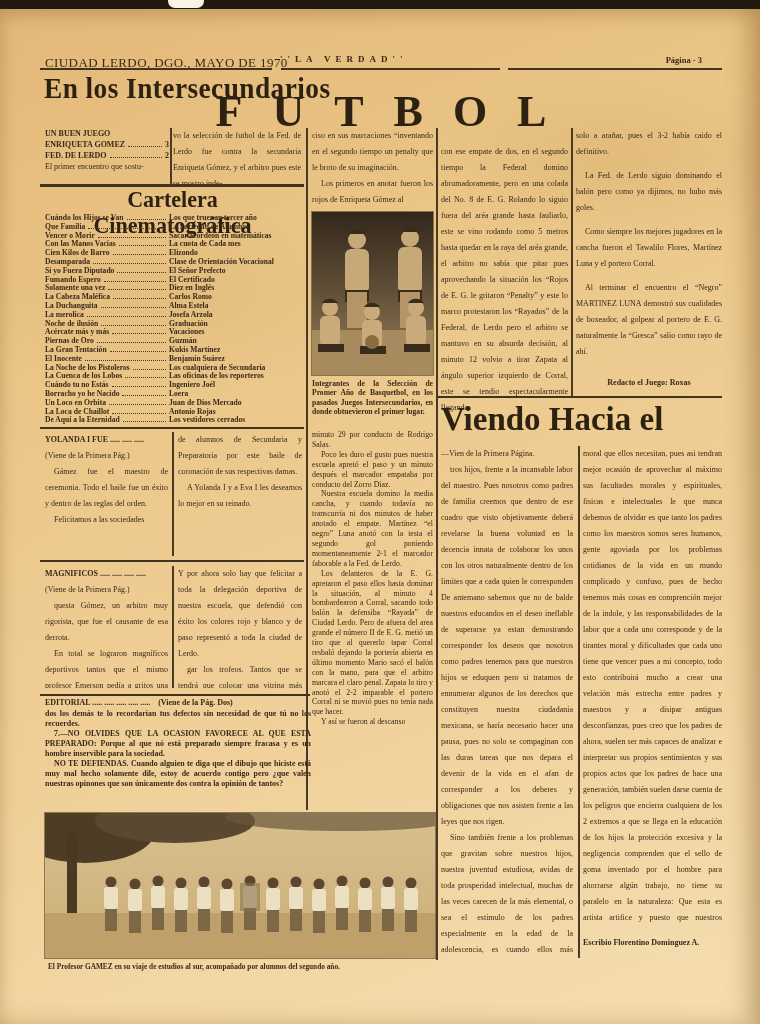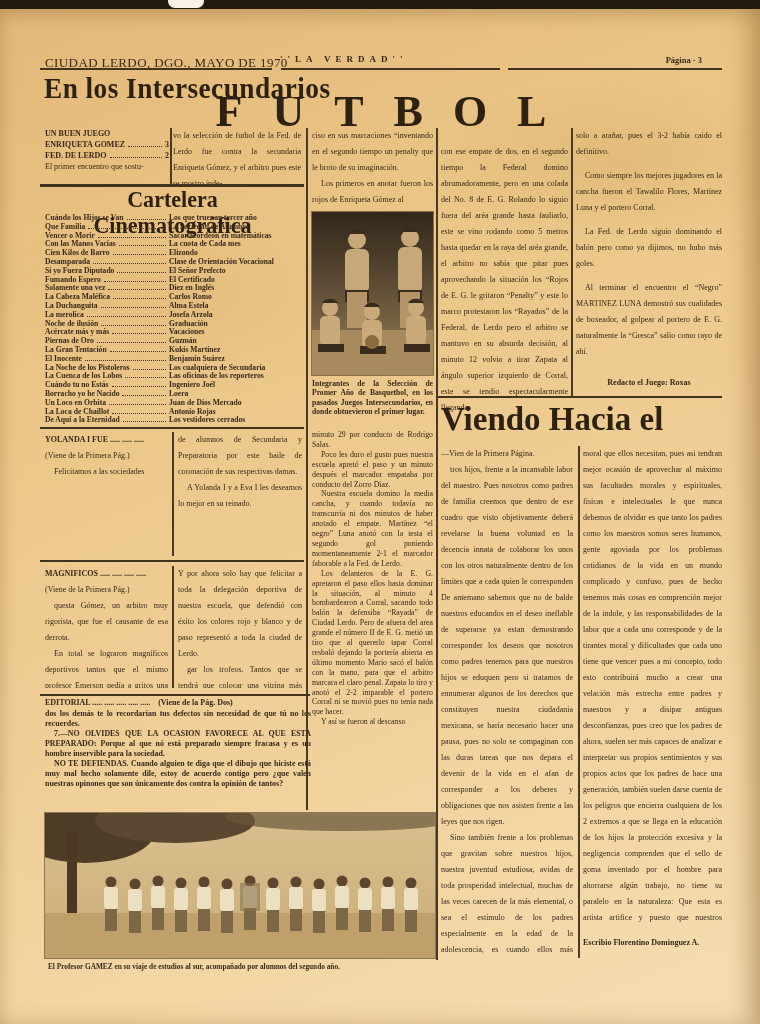--- a/index.html
+++ b/index.html
@@ -145,22 +145,22 @@
       <p>Los delanteros de la E. G. apretaron el paso ellos hasta dominar la situación, al minuto 4 bombardearon a Corral, sacando todo balón la defensiba “Rayada” de Ciudad Lerdo. Pero de afuera del area grande el número II de E. G. metió un tiro que al quererlo tapar Corral resbaló dejando la portería abierta en último momento Mario sacó el balón con la mano, para que el arbitro marcara el claro penal. Zapata lo tiro y anotó el 2-2 imparable el portero Corral ni se movió pues no tenía nada que hacer.</p>
       <p>Y así se fueron al descanso</p>
     </div>
 
   <div class="abs bodytext" style="top:144px;left:441px;width:127px;height:268px;">
       <p>con ese empate de dos, en el segundo tiempo la Federal domino abrumadoramente, pero en una colada del No. 8 de E. G. Rolando lo siguio fuera del aréa grande hasta fauliarlo, este se vino rodando como 5 metros hasta quedar en la raya del aréa grande, el arbitro no sabía que pitar pues aprovechando la situación los “Rojos de E. G. le gritaron “Penalty” y este lo marco protestaron los “Rayados” de la Federal, de Lerdo pero el arbitro se mantuvo en su absurda decisión, al minuto 12 volvio a tirar Zapata al ángulo superior izquierdo de Corral, este se tendio espectacularmente llegando</p>
     </div>
 
   <div class="abs bodytext sp" style="top:128px;left:576px;width:146px;height:248px;">
       <p>solo a arañar, pues el 3-2 había caido el definitivo.</p>
+      <p>La Fed. de Lerdo siguio dominando el balón pero como ya dijimos, no hubo más goles.</p>
       <p>Como siempre los mejores jugadores en la cancha fueron el Tawalilo Flores, Martínez Luna y el portero Corral.</p>
-      <p>La Fed. de Lerdo siguio dominando el balón pero como ya dijimos, no hubo más goles.</p>
       <p>Al terminar el encuentro el “Negro” MARTINEZ LUNA demostró sus cualidades de boxeador, al golpear al portero de E. G. naturalmente la “Gresca” salio como rayo de ahí.</p>
     </div>
   <div class="abs byline" style="top:378px;left:576px;width:146px;">Redacto el Juego: Roxas</div>
 
   <div class="abs hrule" style="top:184px;left:40px;width:264px;height:2.5px;"></div>
   <div class="abs cart-title">Cartelera Cinematográfica</div>
   <div class="abs cartlist">
       <div class="cart-row">
         <span class="cart-left">
           <span class="cart-t">Cuándo los Hijos se Van</span>
@@ -327,21 +327,21 @@
           <span class="cart-t">De Aquí a la Eternidad</span>
           <span class="leader"></span>
         </span>
         <span class="cart-d">Los vestidores cerrados</span>
       </div>
     </div>
 
   <div class="abs hrule" style="top:427px;left:40px;width:264px;"></div>
   <div class="abs bodytext" style="top:432px;left:45px;width:123px;height:124px;">
     <p class="sechead">YOLANDA I FUE ..... ..... .....</p>
-    <span><p>(Viene de la Primera Pág.)</p><p>Felicitamos a las sociedades</p></span>
+    <span><p>(Viene de la Primera Pág.)</p><p>Gámez fue el maestro de ceremonia. Todo el baile fue un éxito y dentro de las reglas del orden.</p><p>Felicitamos a las sociedades</p></span>
   </div>
   <div class="abs bodytext" style="top:432px;left:178px;width:124px;height:124px;">
       <p>de alumnos de Secundaria y Preparatoria por este baile de coronación de sus respectivas damas.</p>
       <p>A Yolanda I y a Eva I les deseamos lo mejor en su reinado.</p>
     </div>
 
   <div class="abs hrule" style="top:560px;left:40px;width:264px;"></div>
   <div class="abs bodytext" style="top:566px;left:45px;width:123px;height:122px;">
     <p class="sechead">MAGNIFICOS ..... ..... ..... .....</p>
     <span><p>(Viene de la Primera Pág.)</p><p>questa Gómez, un arbitro muy rigorista, que fue el causante de esa derrota.</p><p>En total se lograron magníficos deportivos tantos que el mismo profesor Emerson pedía a gritos una carretilla para car-</p></span>

